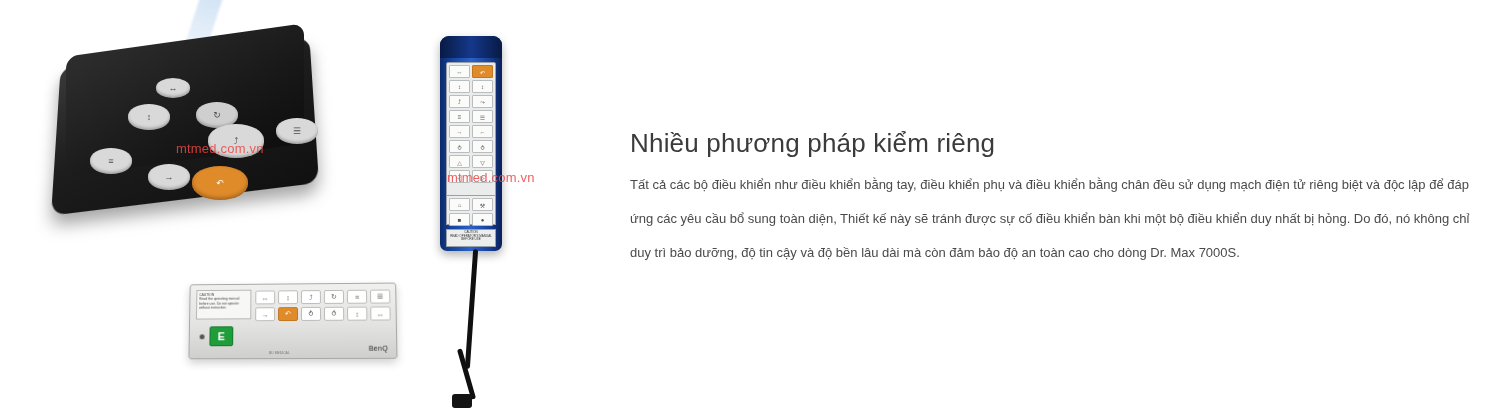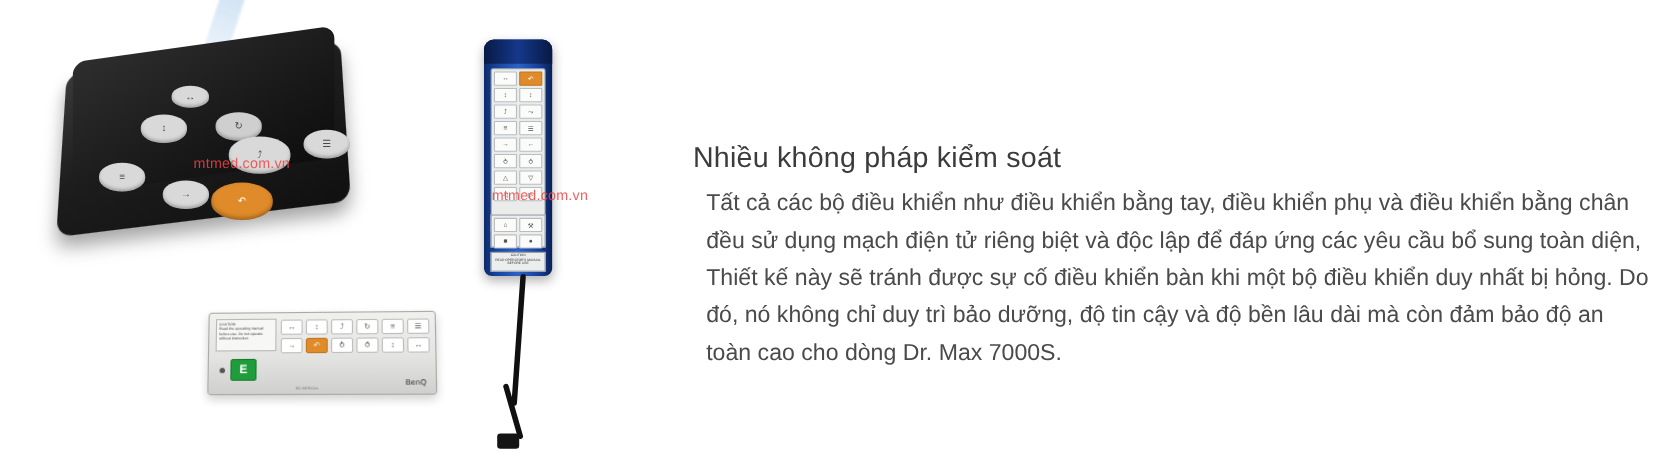--- a/index.html
+++ b/index.html
@@ -296,24 +296,24 @@
     left: 0;
     top: 128px;
     font-size: 26px;
     color: #3b3b3b;
     font-weight: 400;
     letter-spacing: 0.2px;
     margin: 0;
   }
   .body-copy {
     position: absolute;
-    left: 12px;
+    left: 0;
     top: 168px;
     width: 862px;
-    font-size: 21px;
+    font-size: 13px;
     line-height: 34px;
     color: #4a4a4a;
     margin: 0;
     text-align: left;
   }
 </style>
 </head>
 <body>
 
 <div class="page">
@@ -495,17 +495,17 @@
       <div class="pd-cable"></div>
       <div class="pd-cable2"></div>
       <div class="pd-plug"></div>
     </div>
 
     <div class="watermark wm-1">mtmed.com.vn</div>
     <div class="watermark wm-2">mtmed.com.vn</div>
   </div>
 
   <div class="text-area">
-    <h2 class="headline">Nhiều không pháp kiểm soát</h2>
+    <h2 class="headline">Nhiều phương pháp kiểm riêng</h2>
     <p class="body-copy">Tất cả các bộ điều khiển như điều khiển bằng tay, điều khiển phụ và điều khiển bằng chân đều sử dụng mạch điện tử riêng biệt và độc lập để đáp ứng các yêu cầu bổ sung toàn diện, Thiết kế này sẽ tránh được sự cố điều khiển bàn khi một bộ điều khiển duy nhất bị hỏng. Do đó, nó không chỉ duy trì bảo dưỡng, độ tin cậy và độ bền lâu dài mà còn đảm bảo độ an toàn cao cho dòng Dr. Max 7000S.</p>
   </div>
 
 </div>
 
 </body></html>

